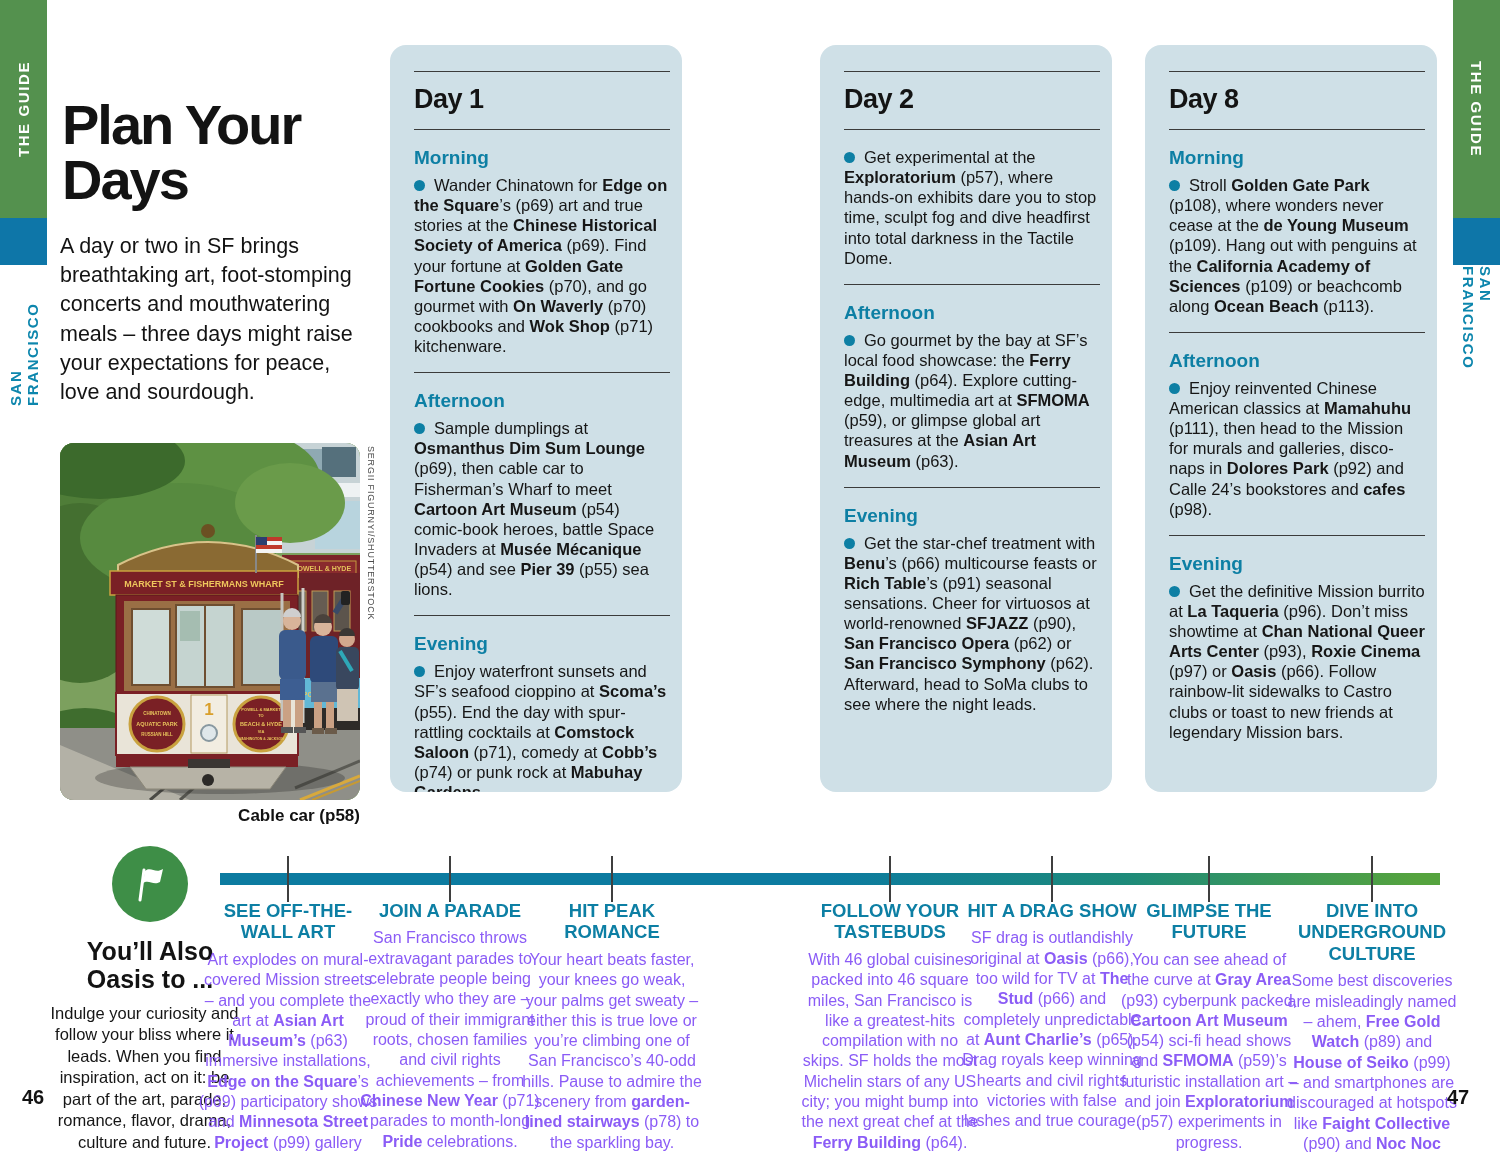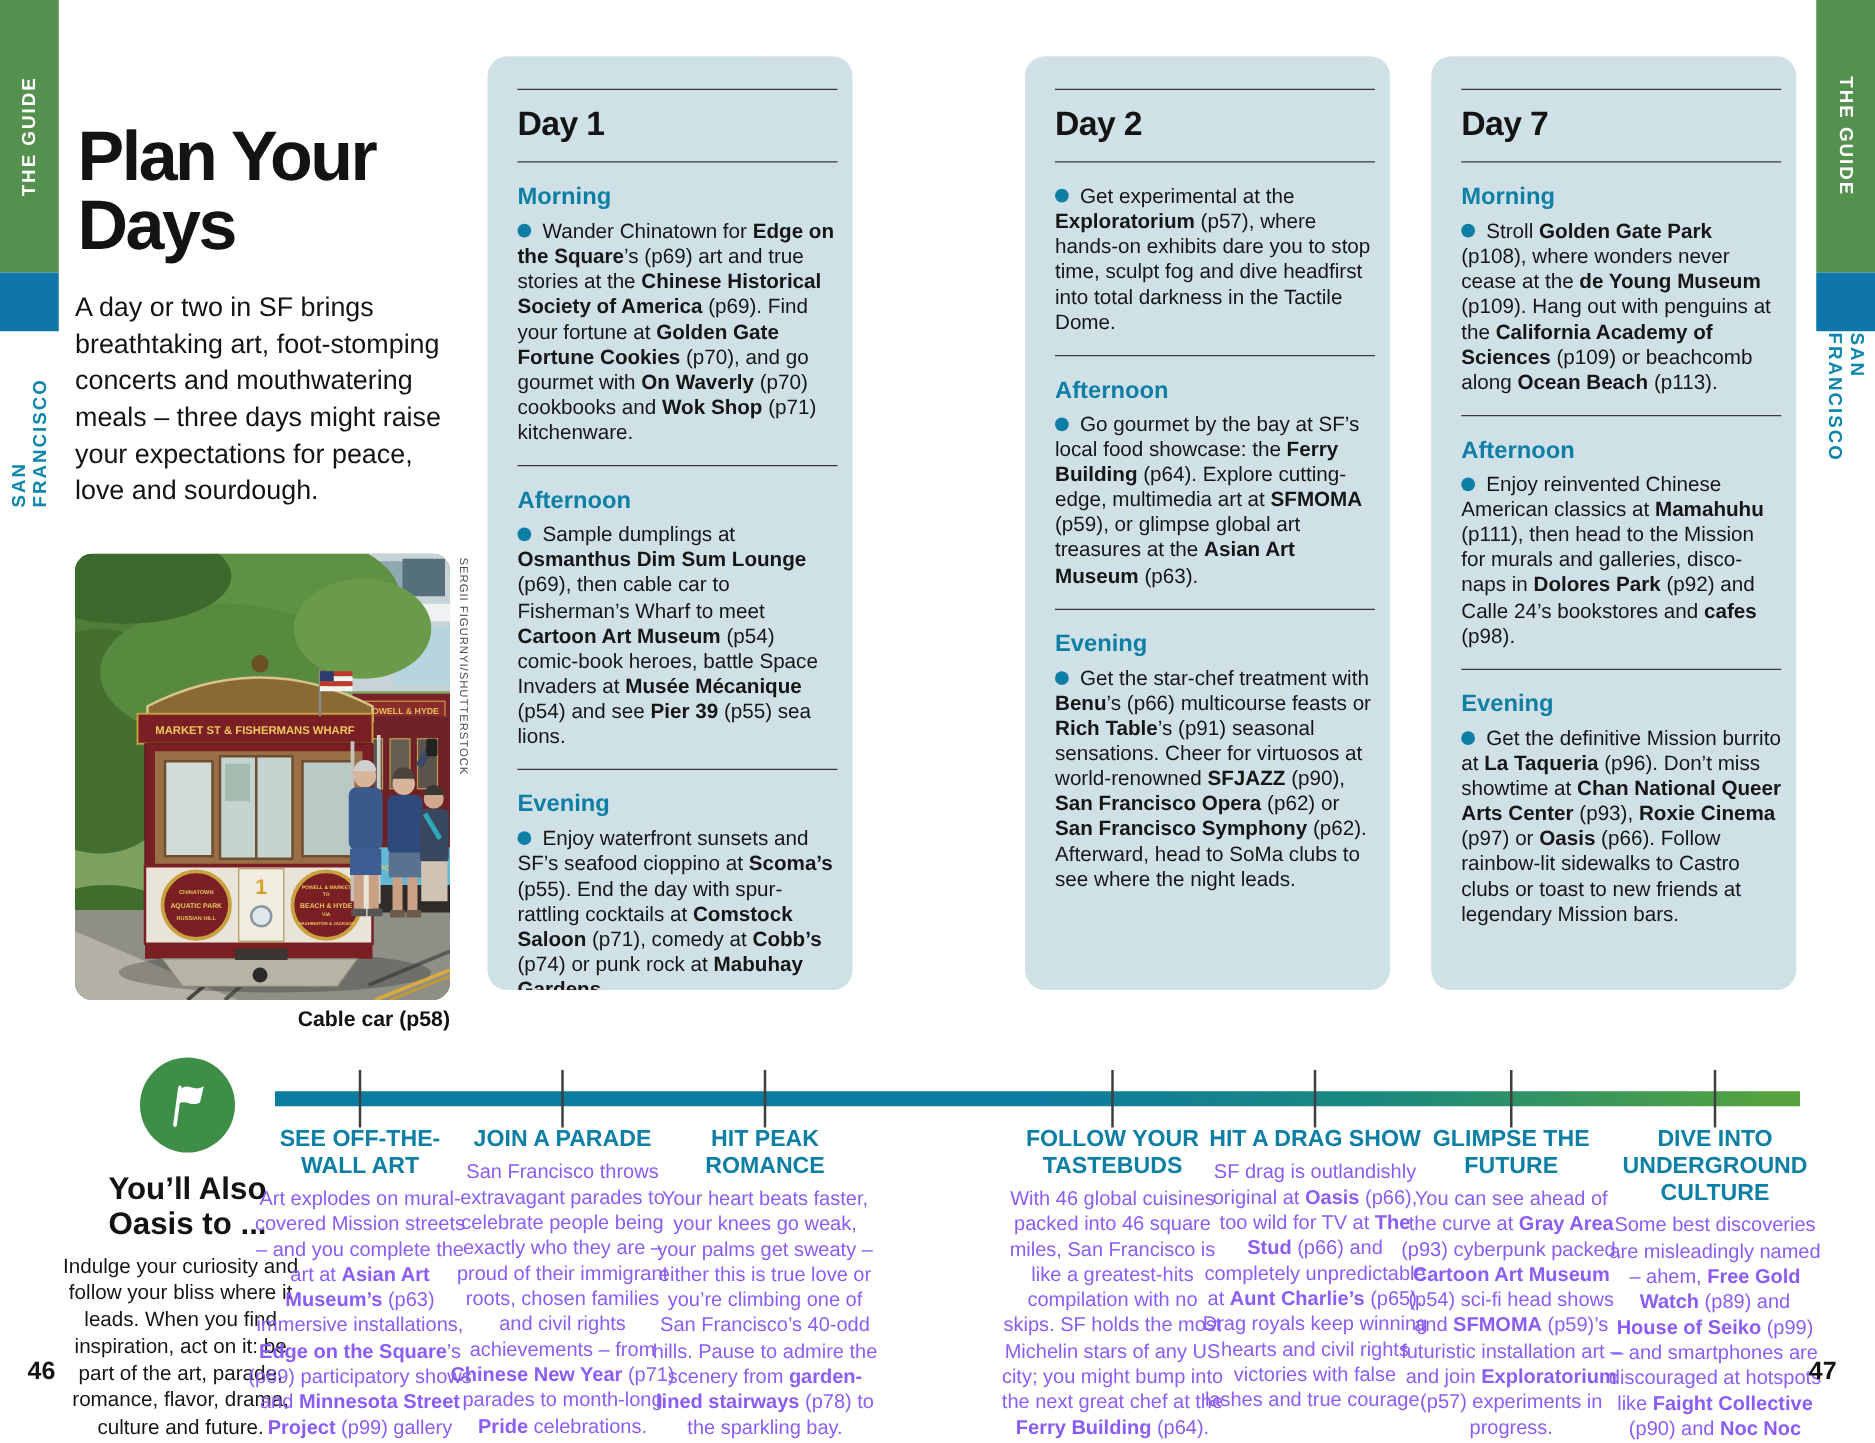--- a/index.html
+++ b/index.html
@@ -230,21 +230,21 @@
     </div>
     <div class="rule sec-rule"></div>
     <div class="sec">
       <h3 class="sec-label">Evening</h3>
       <p class="sec-para"><span class="dot"></span><span class="rich"><span>Get the star-chef treatment with </span><span class="b">Benu</span><span>’s (p66) multicourse feasts or </span><span class="b">Rich Table</span><span>’s (p91) seasonal sensations. Cheer for virtuosos at world-renowned </span><span class="b">SFJAZZ</span><span> (p90), </span><span class="b">San Francisco Opera</span><span> (p62) or </span><span class="b">San Francisco Symphony</span><span> (p62). Afterward, head to SoMa clubs to see where the night leads.</span></span></p>
     </div>
   </section>
 
   <section class="card" style="left:1145px;">
     <div class="rule"></div>
-    <h2 class="day-title">Day 7</h2>
+    <h2 class="day-title">Day 8</h2>
     <div class="rule"></div>
     <div class="sec">
       <h3 class="sec-label">Morning</h3>
       <p class="sec-para"><span class="dot"></span><span class="rich"><span>Stroll </span><span class="b">Golden Gate Park</span><span> (p108), where wonders never cease at the </span><span class="b">de Young Museum</span><span> (p109). Hang out with penguins at the </span><span class="b">California Academy of Sciences</span><span> (p109) or beachcomb along </span><span class="b">Ocean Beach</span><span> (p113).</span></span></p>
     </div>
     <div class="rule sec-rule"></div>
     <div class="sec">
       <h3 class="sec-label">Afternoon</h3>
       <p class="sec-para"><span class="dot"></span><span class="rich"><span>Enjoy reinvented Chinese American classics at </span><span class="b">Mamahuhu</span><span> (p111), then head to the Mission for murals and galleries, disco-naps in </span><span class="b">Dolores Park</span><span> (p92) and Calle 24’s bookstores and </span><span class="b">cafes</span><span> (p98).</span></span></p>
     </div>

